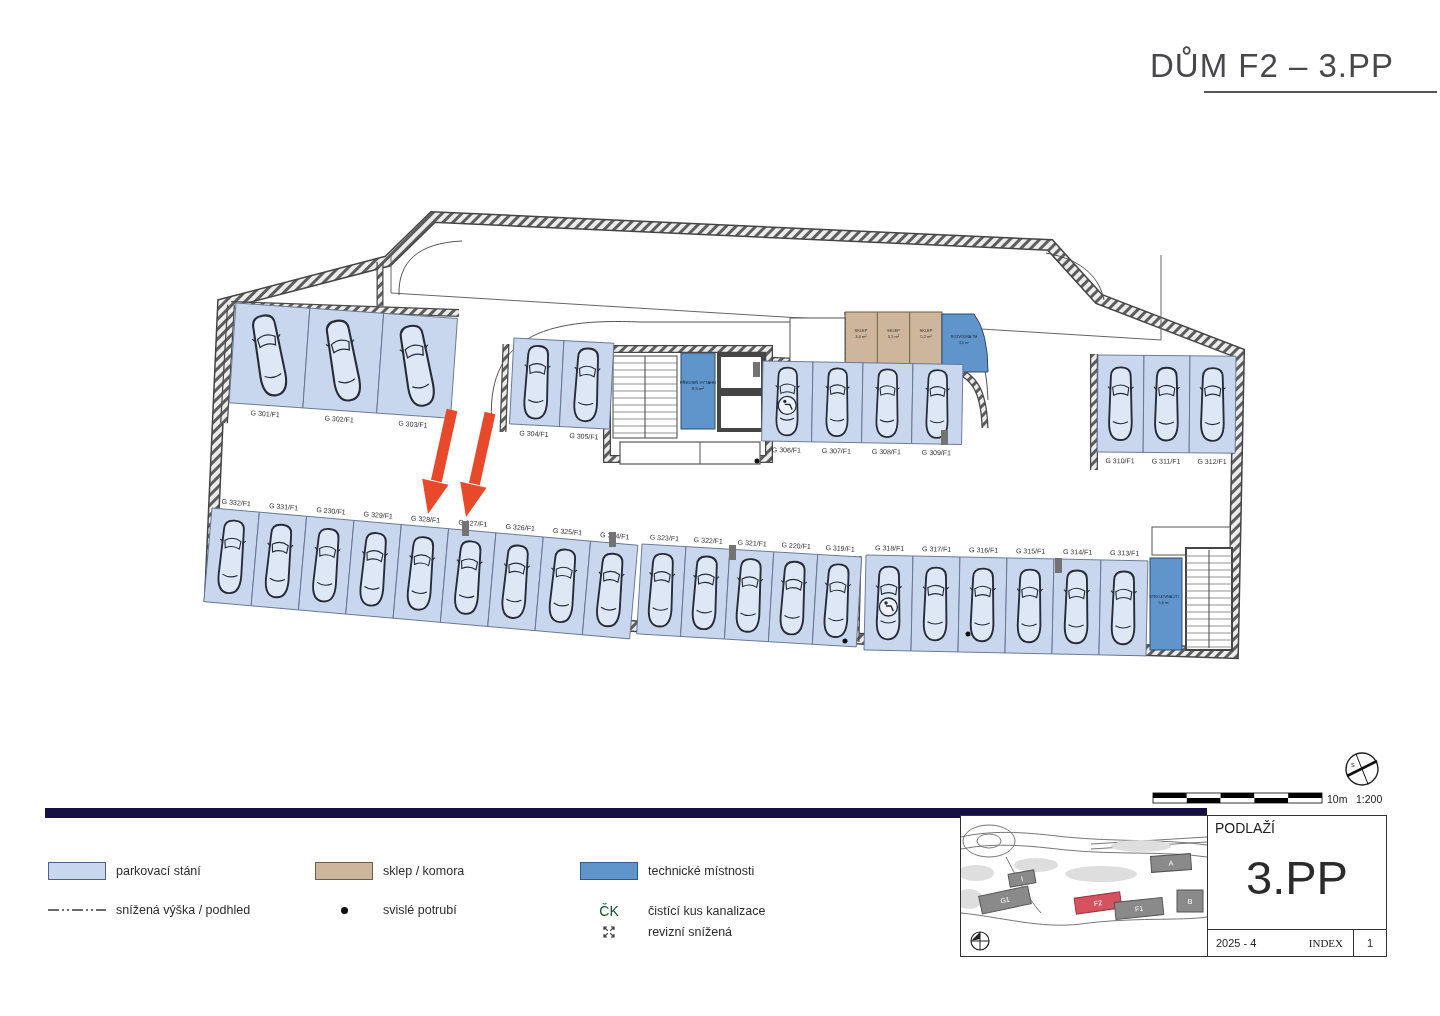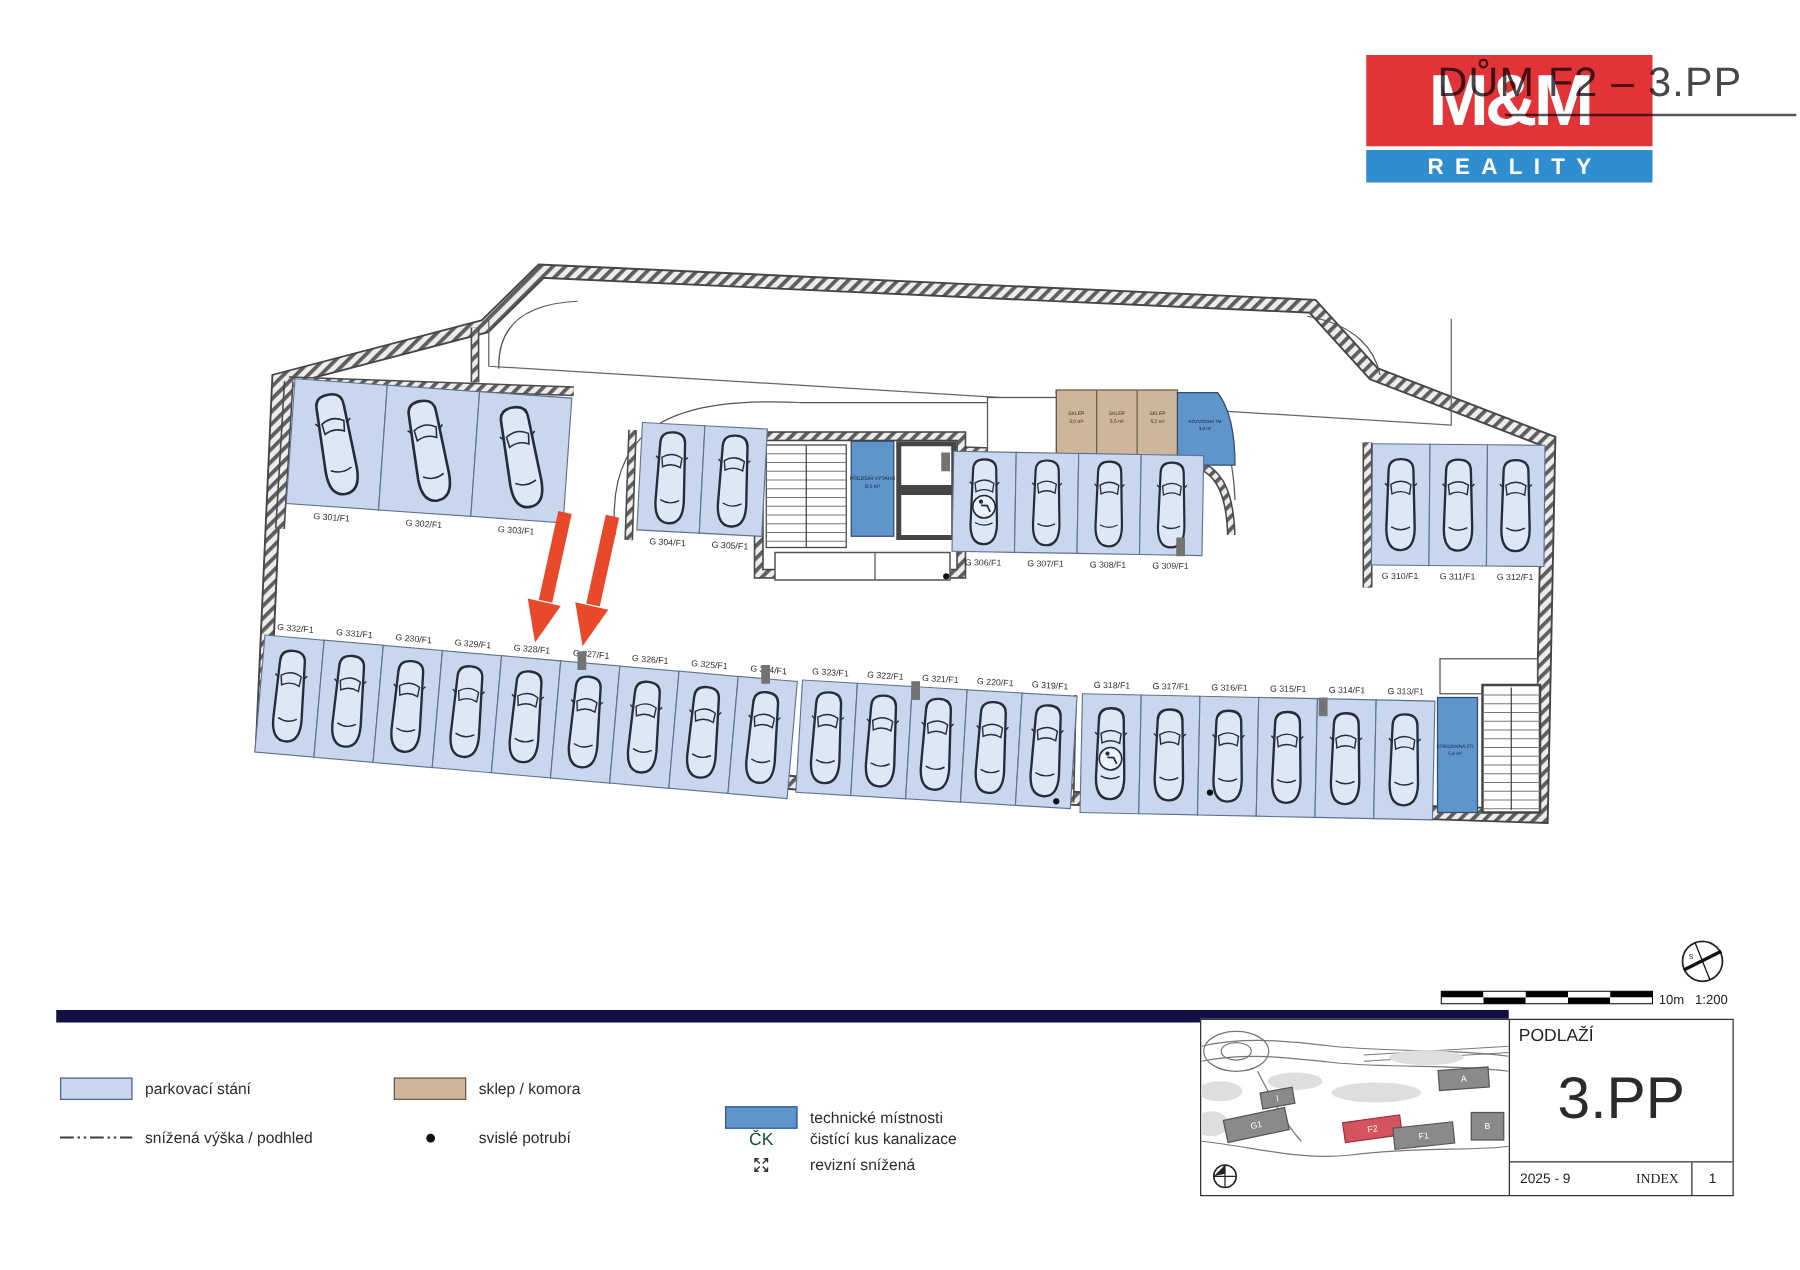--- a/index.html
+++ b/index.html
@@ -299,24 +299,20 @@
       <g>
         <circle cx="1362" cy="769" r="16" fill="#fff" stroke="#222" stroke-width="1.4"></circle>
         <line x1="1347" y1="776" x2="1377" y2="761" stroke="#111" stroke-width="2.6"></line>
         <line x1="1356" y1="754" x2="1368" y2="784" stroke="#111" stroke-width="1"></line>
         <text x="1351" y="767" font-size="5.5" fill="#111">S</text>
       </g>
     </svg>
 
   <div class="abs" id="page-title">DŮM F2 – 3.PP</div>
   <div class="abs" id="title-underline"></div>
-  <div class="abs" id="logo">
-    <div id="logo-red" style="background: rgb(226, 51, 56);">M&amp;M</div>
-    <div id="logo-blue" style="background: rgb(47, 142, 207);">REALITY</div>
-  </div>
 
   <div class="abs" id="navy-bar" style="background: rgb(21, 16, 68);"></div>
 
   <div class="lg-row" style="left:48px;top:862px;">
     <span class="lg-sym">
         <span class="swatch" style="background: rgb(201, 215, 238);"></span>
       </span>
     <span>parkovací stání</span>
   </div>
   <div class="lg-row" style="left:48px;top:903px;">
@@ -332,21 +328,21 @@
         <span class="swatch tan" style="background: rgb(205, 182, 156);"></span>
       </span>
     <span>sklep / komora</span>
   </div>
   <div class="lg-row" style="left:315px;top:903px;">
     <span class="lg-sym">
         <span class="lg-dot"></span>
       </span>
     <span>svislé potrubí</span>
   </div>
-  <div class="lg-row" style="left:580px;top:862px;margin-top:23px;">
+  <div class="lg-row" style="left:580px;top:862px;">
     <span class="lg-sym">
         <span class="swatch tech" style="background: rgb(96, 149, 204);"></span>
       </span>
     <span>technické místnosti</span>
   </div>
   <div class="lg-row" style="left:580px;top:903px;">
     <span class="lg-sym lg-ck">ČK</span>
     <span>čistící kus kanalizace</span>
   </div>
   <div class="lg-row" style="left:580px;top:924px;">
@@ -407,20 +403,20 @@
             <path d="M970,940 L979,938 L979,931 Z" fill="#222"></path>
           </g>
         </svg>
     </div>
     <div id="tb-right">
       <div id="tb-top">
         <span id="tb-floor-label">PODLAŽÍ</span>
         <div id="tb-floor-value">3.PP</div>
       </div>
       <div id="tb-bottom">
-        <span id="tb-rev">2025 - 9</span>
+        <span id="tb-rev">2025 - 4</span>
         <span id="tb-indexlabel">INDEX</span>
         <span id="tb-one">1</span>
       </div>
     </div>
   </div>
 
 </div>
 
 </body></html>

